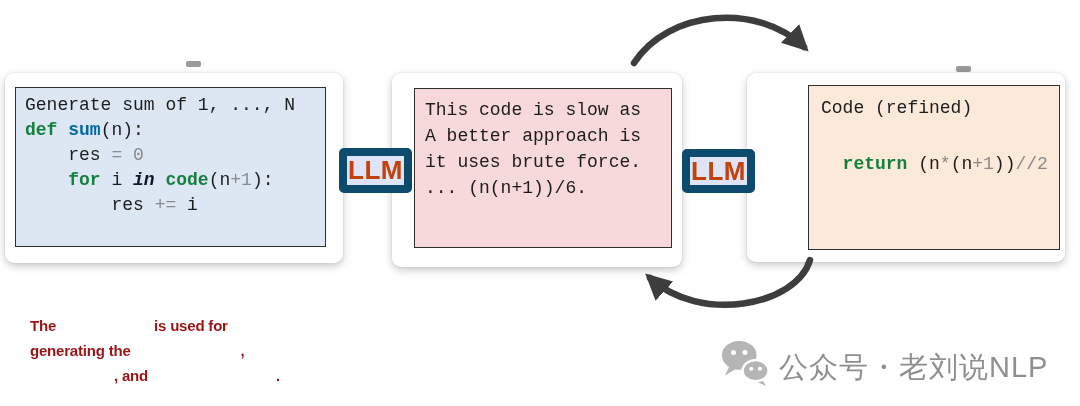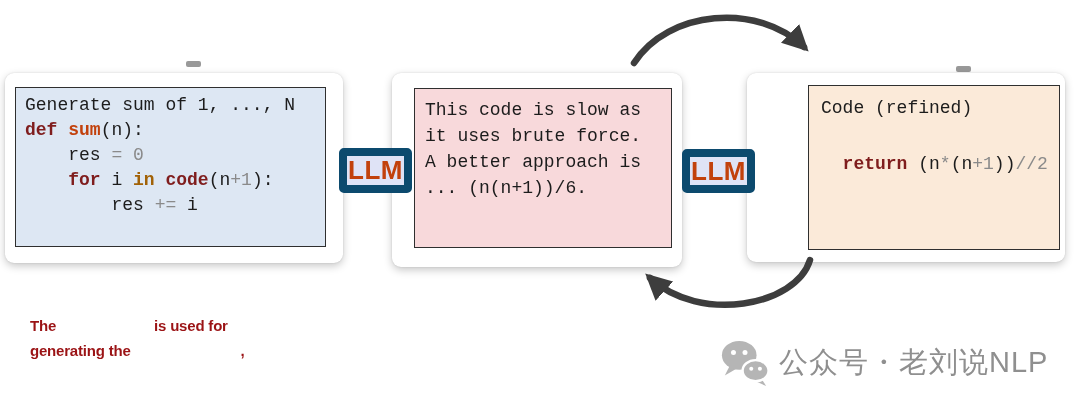--- a/index.html
+++ b/index.html
@@ -20,24 +20,24 @@
   #box-refined {left:14px; top:12px; right:5px;  bottom:12px; background:#fbead9;margin-left:47px;}
 
   
   .codebox{position:absolute;inset:0;padding:5px 9px;
            font-family:"Liberation Mono","DejaVu Sans Mono",monospace;
            font-size:18px;line-height:25px;color:#1c1c1c;}
   #box-feedback .codebox{padding:8px 10px;line-height:26px;}
   #box-refined  .codebox{padding:8px 12px;line-height:28px;}
   .code-line{white-space:pre;}
   .tk-p {color:#1c1c1c;}
-  .tk-k {color:#7f1d1d;font-weight:700;font-family:Liberation Mono, monospace;}
-  .tk-nf{color:#c2410c;font-weight:700;}
+  .tk-k {color:#15803d;font-weight:700;font-family:Liberation Mono, monospace;}
+  .tk-nf{color:#0369a1;font-weight:700;}
   .tk-o {color:#8a8a8a;}
-  .tk-km{color:#a16207;font-weight:700;}
+  .tk-km{color:#0f172a;font-weight:700;font-style:italic;}
 
   
   .llm-badge{position:absolute;z-index:3;display:flex;align-items:center;justify-content:center;
              box-sizing:border-box;background:#dfe3f6;border:8px solid #0c4a6e;border-radius:5px;
              color:#c2410c;font-weight:700;font-size:26px;letter-spacing:0.5px;}
   #llm-1{left:339px;top:148px;width:73px;height:45px;}
   #llm-2{left:682px;top:149px;width:73px;height:44px;}
 
   
   #arrows{position:absolute;inset:0;z-index:2;pointer-events:none;}
@@ -47,21 +47,21 @@
   #tick-left {left:186px;top:61px;width:15px;height:6px;}
   #tick-right{left:956px;top:66px;width:15px;height:6px;}
 
   
   #annotation{position:absolute;left:30px;top:313px;z-index:1;
               color:#9b1315;font-weight:700;font-size:15px;line-height:25px;letter-spacing:-0.2px;}
   #annotation .gap{display:inline-block;}
   .gap-1{width:98px;}  .gap-2{width:110px;} .gap-3{width:84px;} .gap-4{width:128px;}
 
   
-  #watermark{position:absolute;left:720px;top:338px;z-index:1;display:flex;align-items:center;gap:9px;}
+  #watermark{position:absolute;left:720px;top:338px;z-index:1;display:flex;align-items:flex-end;gap:9px;}
   #watermark-text{color:#8f8f8f;font-size:29px;letter-spacing:1px;white-space:nowrap;}
 </style>
 </head>
 <body>
 
 <div id="stage">
 
   <div class="stack-tick" id="tick-left"></div>
   <div class="stack-tick" id="tick-right"></div>
 
@@ -74,22 +74,22 @@
           <div class="code-line"><span class="tk-p">    </span><span class="tk-k">for</span><span class="tk-p"> i </span><span class="tk-km">in</span><span class="tk-p"> </span><span class="tk-k">code</span><span class="tk-p">(n</span><span class="tk-o">+1</span><span class="tk-p">):</span></div>
           <div class="code-line"><span class="tk-p">        res </span><span class="tk-o">+=</span><span class="tk-p"> i</span></div>
         </div>
     </div>
   </div>
 
   <div class="card" id="card-feedback">
     <div class="inner" id="box-feedback">
       <div class="codebox">
         <div class="code-line">This code is slow as</div>
+        <div class="code-line">A better approach is</div>
         <div class="code-line">it uses brute force.</div>
-        <div class="code-line">A better approach is</div>
         <div class="code-line">... (n(n+1))/6.</div>
       </div>
     </div>
   </div>
 
   <div class="card" id="card-refined">
     <div class="inner" id="box-refined">
       <div class="codebox">
           <div class="code-line"><span class="tk-p">Code (refined)</span></div>
           <div class="code-line"><span class="tk-p"> </span></div>
@@ -107,20 +107,21 @@
         <path d="M0,0 L10,5 L0,10 Z" fill="#3d3d3d"></path>
       </marker>
     </defs>
     <path d="M 634 63 C 668 10, 758 2, 804 47" fill="none" stroke="#3d3d3d" stroke-width="6.5" stroke-linecap="round" marker-end="url(#ah)"></path>
     <path d="M 810 260 C 796 306, 700 324, 650 278" fill="none" stroke="#3d3d3d" stroke-width="6.5" stroke-linecap="round" marker-end="url(#ah)"></path>
   </svg>
 
   <div id="annotation">
     <div><span>The</span><span class="gap gap-1"></span><span>is used for</span></div>
     <div><span>generating the</span><span class="gap gap-2"></span><span>,</span></div>
+    <div><span class="gap gap-3"></span><span>, and</span><span class="gap gap-4"></span><span>.</span></div>
   </div>
 
   <div id="watermark">
     <svg width="50" height="50" viewBox="0 0 52 52">
       <path d="M10 29 L5 39 L17 32 Z" fill="#b5b5b5"></path>
       <ellipse cx="20" cy="18" rx="18" ry="15" fill="#b5b5b5"></ellipse>
       <circle cx="14" cy="15" r="2.6" fill="#ffffff"></circle>
       <circle cx="26" cy="15" r="2.6" fill="#ffffff"></circle>
       <path d="M43 42 L48 50 L37 45 Z" fill="#b5b5b5"></path>
       <ellipse cx="37" cy="34" rx="13.5" ry="11" fill="#b5b5b5" stroke="#ffffff" stroke-width="2.5"></ellipse>

